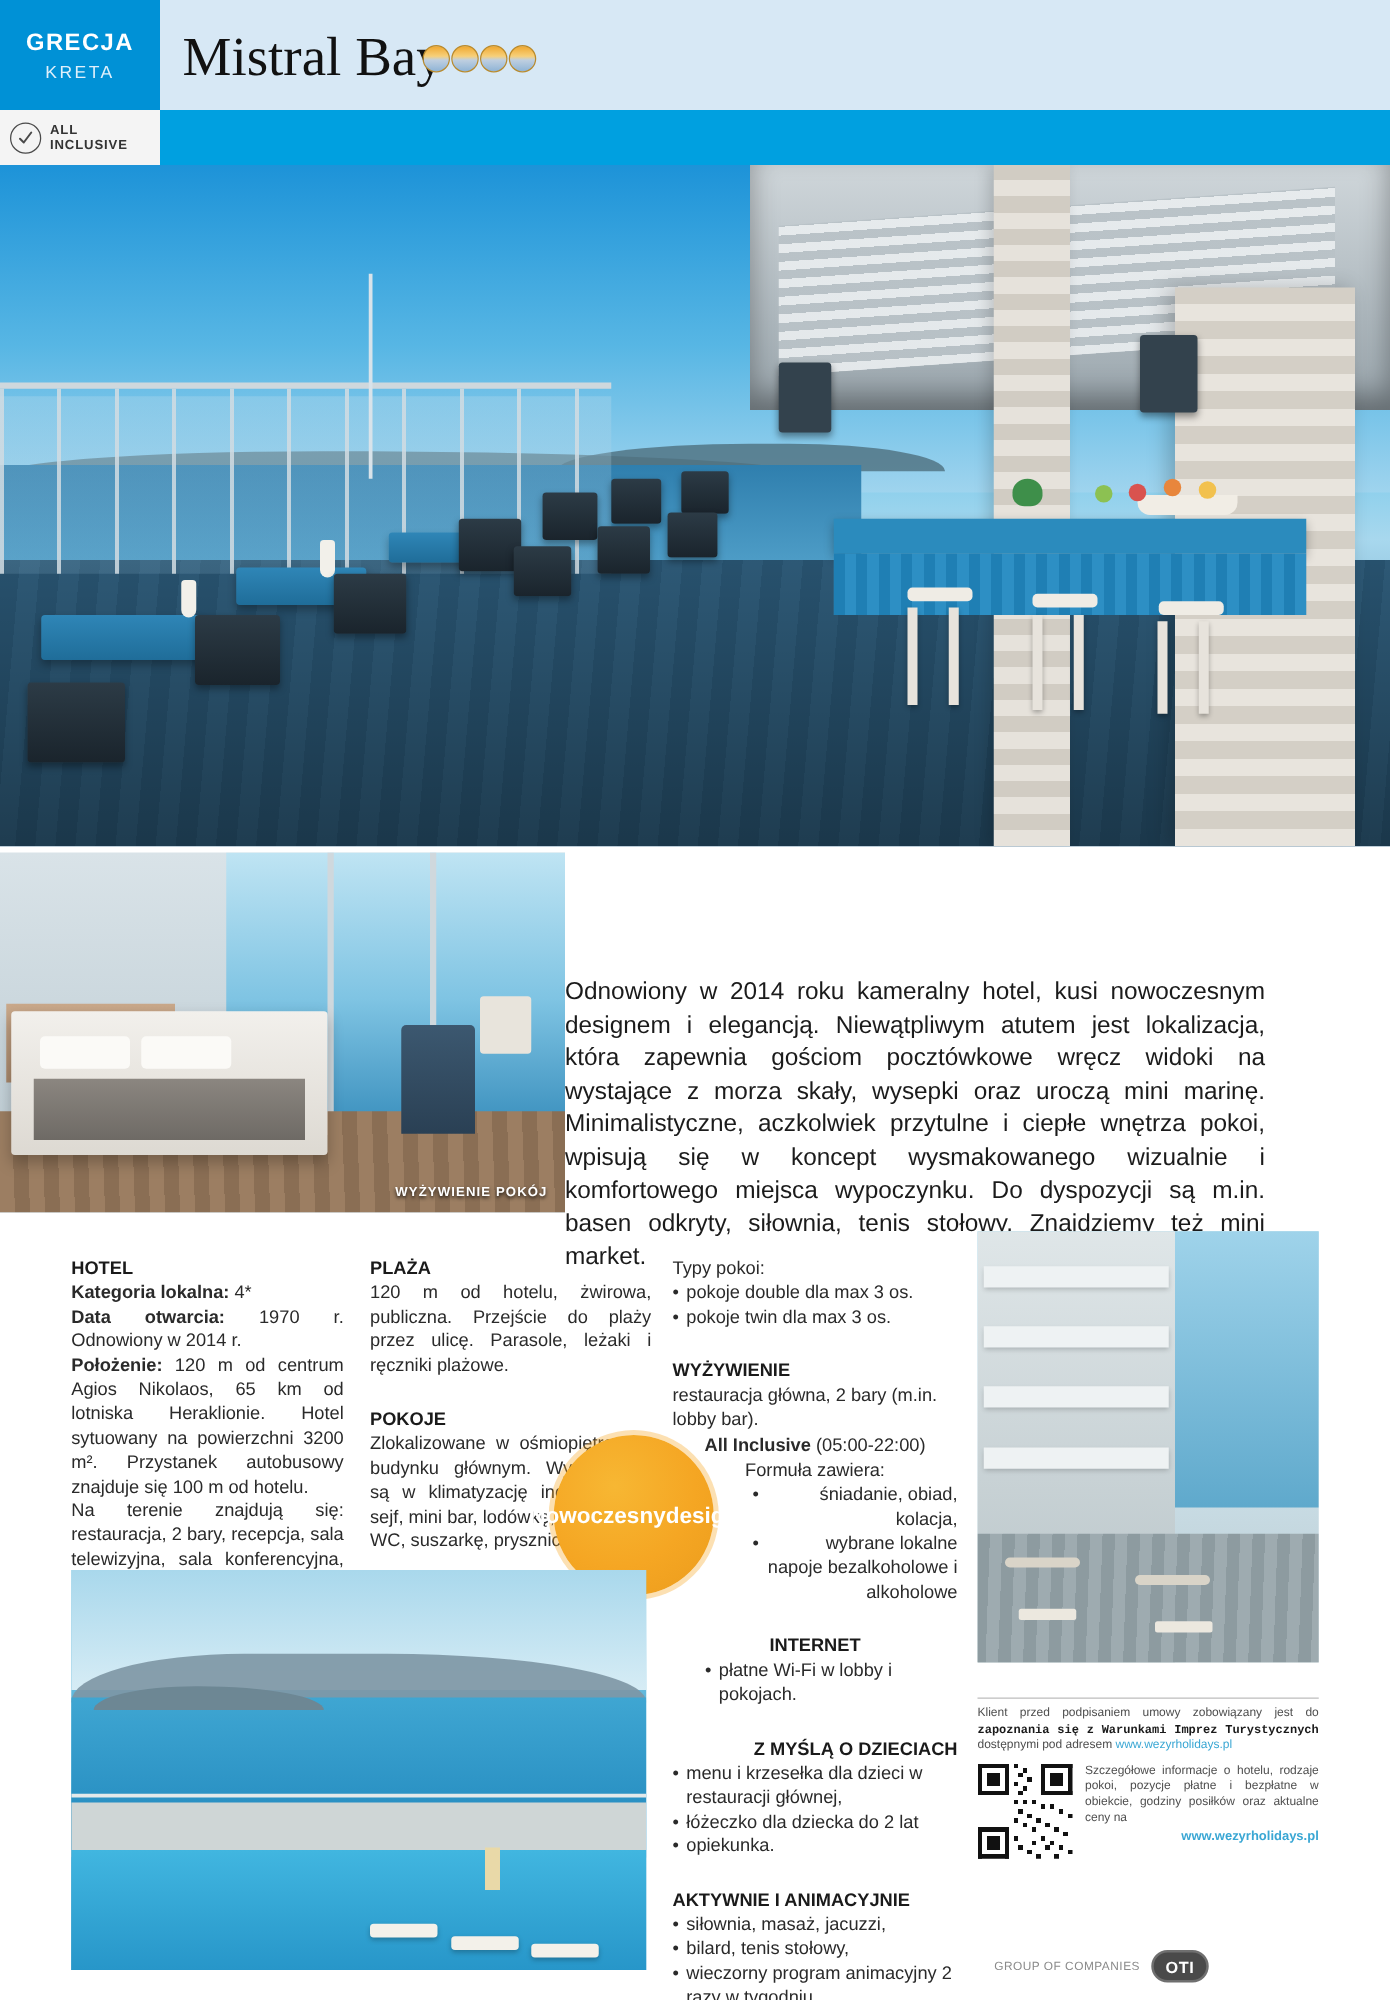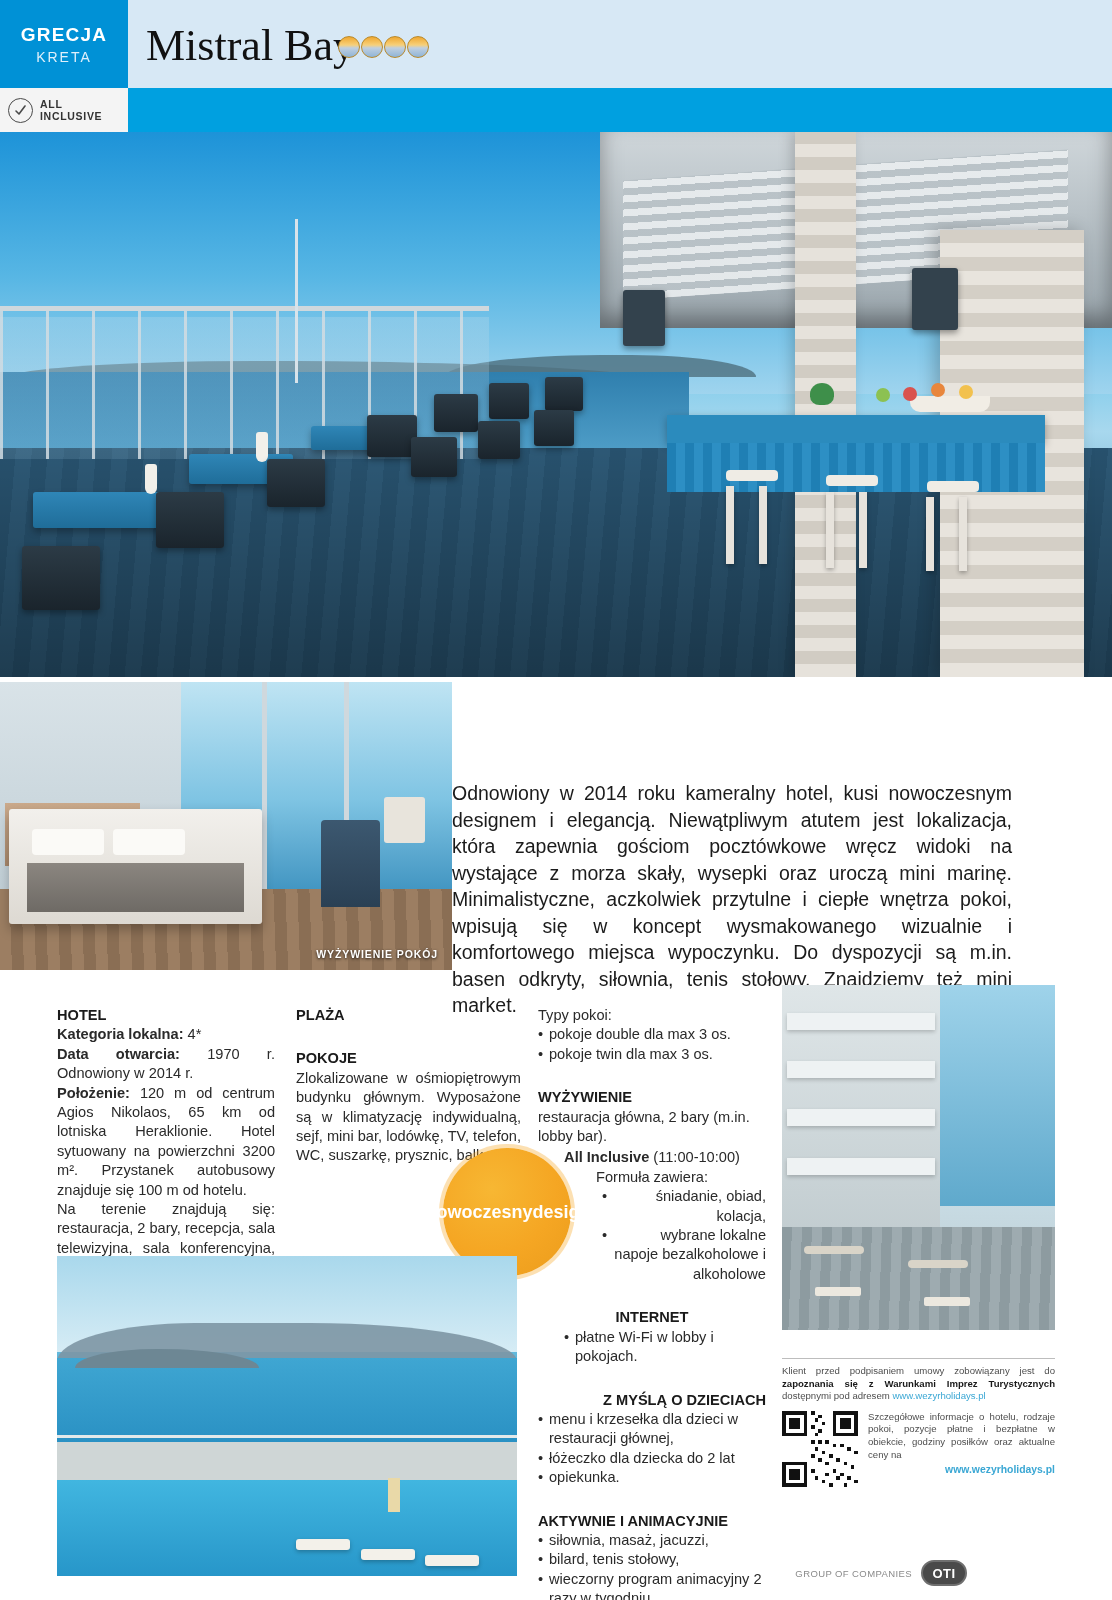--- a/index.html
+++ b/index.html
@@ -254,21 +254,21 @@
   .bp-umb { position:absolute; width:12px; height:34px; background:#e9d9a8; }
 
   
   .disclaimer {
     position:absolute; left: 782px; top: 1358px; width: 273px;
   }
   .disc-rule { width:100%; height:1px; background:#bdbdbd; margin-bottom: 6px; }
   .disc-text {
     font-size: 9.6px; line-height: 12.6px; color:#4e4e4e; text-align: justify;
   }
-  .disc-text .b { color:#1a1a1a; }
+  .disc-text .b { color:#1a1a1a;font-family:Liberation Mono, monospace; }
   .disc-url { color:#3aa7d4; }
   .qr-row { display:flex; gap: 10px; margin-top: 8px; }
   .qr { width: 76px; height: 76px; flex:0 0 auto; }
   .disc-right { font-size: 9.6px; line-height: 12.6px; color:#4e4e4e; text-align: justify; }
   .disc-link { font-size: 10.4px; font-weight: bold; color:#3aa7d4; text-align:right; display:block; margin-top:3px; }
 
   
   .footer {
     position:absolute; right: 57px; bottom: 14px;
     display:flex; align-items:center; gap: 9px;
@@ -393,36 +393,37 @@
     </div>
     <div>
       <span class="b">Położenie:</span>
       <span>120 m od centrum Agios Nikolaos, 65 km od lotniska Heraklionie. Hotel sytuowany na powierzchni 3200 m². Przystanek autobusowy znajduje się 100 m od hotelu.</span>
     </div>
     <div>Na terenie znajdują się: restauracja, 2 bary, recepcja, sala telewizyjna, sala konferencyjna, pralnia, mini market, basen odkryty.</div>
   </div>
 
   <div class="col col2">
     <h3 class="sec">PLAŻA</h3>
+    <div>120 m od hotelu, żwirowa, publiczna. Przejście do plaży przez ulicę. Parasole, leżaki i ręczniki plażowe.</div>
     <h3 class="sec blk">POKOJE</h3>
     <div>Zlokalizowane w ośmiopiętrowym budynku głównym. Wyposażone są w klimatyzację indywidualną, sejf, mini bar, lodówkę, TV, telefon, WC, suszarkę, prysznic, balkon.</div>
   </div>
 
   <div class="col col3">
     <div>Typy pokoi:</div>
     <ul class="ul">
       <li>pokoje double dla max 3 os.</li>
       <li>pokoje twin dla max 3 os.</li>
     </ul>
 
     <h3 class="sec blk">WYŻYWIENIE</h3>
     <div>restauracja główna, 2 bary (m.in. lobby bar).</div>
     <div class="center" style="margin-top:2px;">
       <span class="b">All Inclusive</span>
-      <span>(11:00-10:00)</span>
+      <span>(05:00-22:00)</span>
     </div>
     <div class="center">Formuła zawiera:</div>
     <ul class="ul ind-right" style="padding-left:64px;">
       <li>śniadanie, obiad, kolacja,</li>
       <li>wybrane lokalne napoje bezalkoholowe i alkoholowe</li>
     </ul>
 
     <h3 class="sec blk center">INTERNET</h3>
     <ul class="ul" style="padding-left:26px;">
       <li>płatne Wi-Fi w lobby i pokojach.</li>

